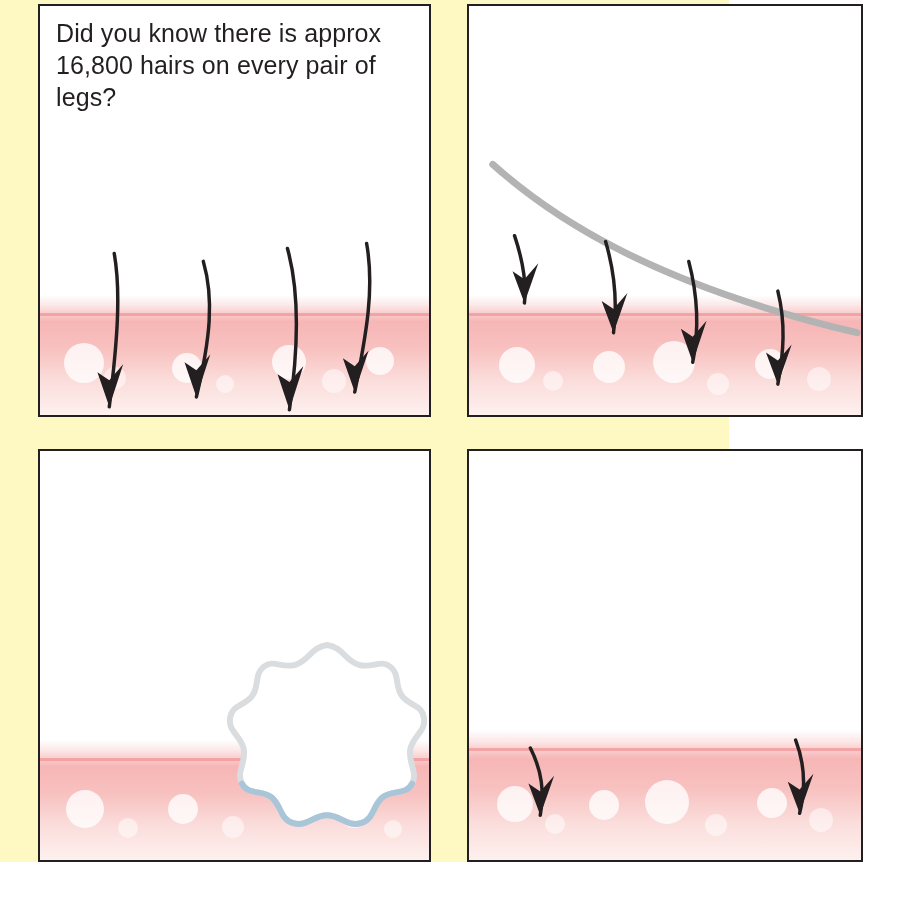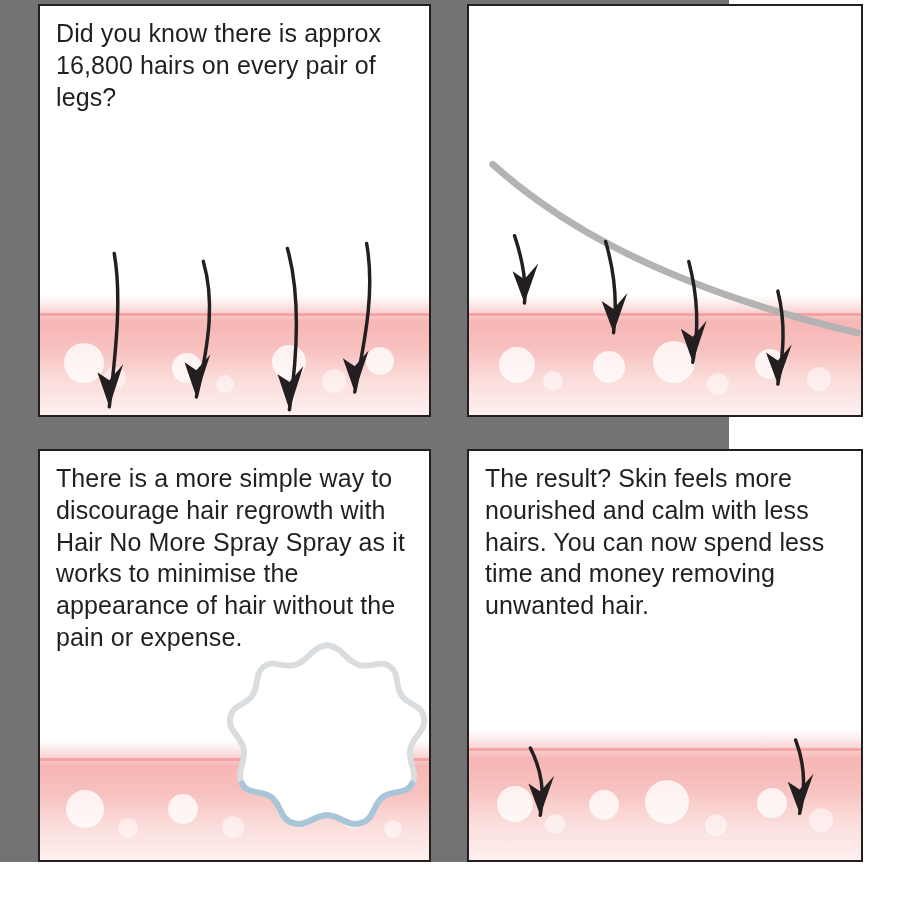--- a/index.html
+++ b/index.html
@@ -10,21 +10,21 @@
   body {
     width: 900px;
     height: 900px;
     font-family: "Liberation Sans", sans-serif;
     overflow: hidden;
   }
   .infographic {
     position: relative;
     width: 729px;
     height: 900px;
-    background: #737373;
+    background: #fef9c3;
   }
   .grid {
     position: absolute;
     inset: 0;
   }
   .panel {
     position: absolute;
     border: 2px solid #231f20;
     background: #ffffff;
     overflow: hidden;
@@ -186,21 +186,20 @@
                    C8,176 10,162 0,154 C-10,146 -24,152 -30,140
                    C-36,128 -26,120 -28,106 C-30,92 -44,88 -42,74
                    C-40,60 -28,62 -20,52 C-12,42 -18,30 -8,22
                    C2,14 10,24 24,20 C38,16 40,2 56,0 Z" fill="#ffffff" stroke="#d9dde0" stroke-width="6" stroke-linejoin="round"></path>
           <path d="M-30,140 C-24,152 -10,146 0,154 C10,162 8,176 22,180
                    C36,184 42,172 56,172 C70,172 76,184 90,180
                    C104,176 102,162 112,154 C122,146 136,152 142,140" fill="none" stroke="#a8c6d8" stroke-width="6" stroke-linecap="round" stroke-linejoin="round"></path>
         </g>
       </svg>
 
-      <div class="caption">There is a more simple way to discourage hair regrowth with Hair No More Spray Spray as it works to minimise the appearance of hair without the pain or expense.</div>
     </div>
 
     <div class="panel panel-4">
       <div class="skin tall">
         <div class="skin-line"></div>
         <div class="bubble" style="left:28px;  top:56px;  width:36px; height:36px;"></div>
         <div class="bubble soft" style="left:76px;  top:84px;  width:20px; height:20px;"></div>
         <div class="bubble" style="left:120px; top:60px;  width:30px; height:30px;"></div>
         <div class="bubble" style="left:176px; top:50px;  width:44px; height:44px;"></div>
         <div class="bubble soft" style="left:236px; top:84px;  width:22px; height:22px;"></div>
@@ -212,21 +211,20 @@
         <g fill="none" stroke="#231f20" stroke-width="3.5" stroke-linecap="round">
           <path d="M62,300 C74,324 76,344 72,368"></path>
           <path d="M330,292 C340,318 340,342 334,366"></path>
         </g>
         <g fill="#231f20">
           <path d="M72,368 L60,336 L72,344 L86,328 Z"></path>
           <path d="M334,366 L322,334 L334,342 L348,326 Z"></path>
         </g>
       </svg>
 
-      <div class="caption">The result? Skin feels more nourished and calm with less hairs. You can now spend less time and money removing unwanted hair.</div>
     </div>
 
   </div>
 
   <div class="page-bottom">
     <div class="bubble soft" style="left:120px; top:6px;  width:26px; height:26px;"></div>
     <div class="bubble soft" style="left:300px; top:10px; width:18px; height:18px;"></div>
     <div class="bubble soft" style="left:620px; top:4px;  width:24px; height:24px;"></div>
   </div>
 </div>

